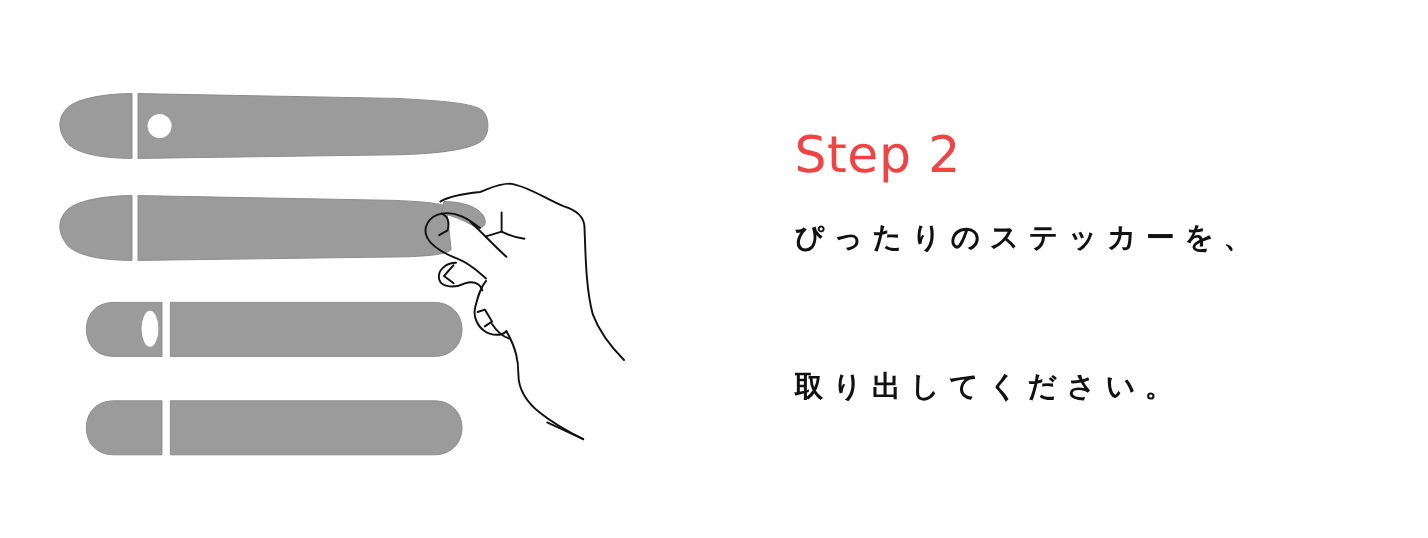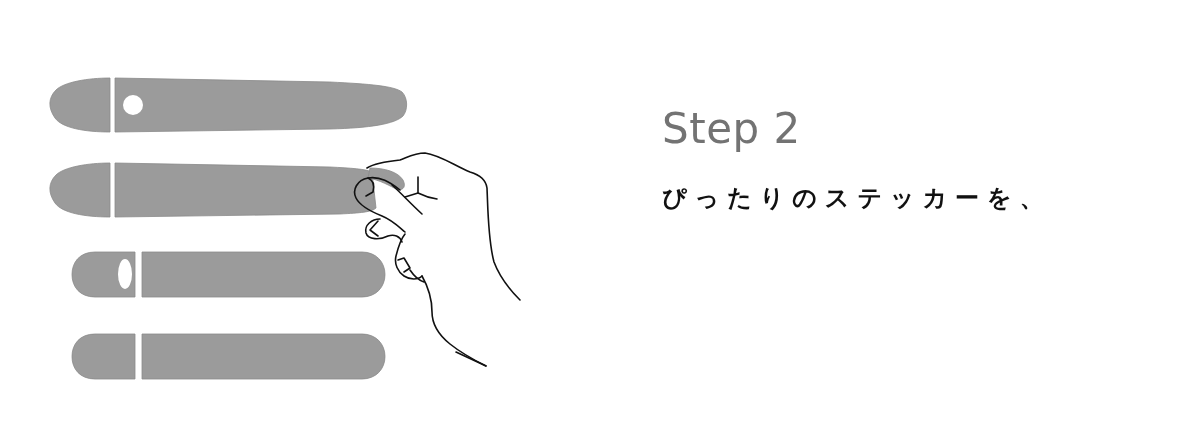--- a/index.html
+++ b/index.html
@@ -16,21 +16,21 @@
   }
   #text-panel {
     position: absolute;
     left: 662px; top: 103px;
     width: 500px;
   }
   .step-title {
     font-family: "DejaVu Sans", sans-serif;
     font-size: 42px;
     font-weight: normal;
-    color: #737373;
+    color: #ef4444;
     line-height: 52px;
     letter-spacing: 0.5px;
     margin: 0;
   }
   .instruction-line {
     font-family: "DejaVu Sans", sans-serif;
     font-size: 24px;
     font-weight: bold;
     color: #111111;
     letter-spacing: 8px;
@@ -88,13 +88,14 @@
     <path d="M410,270 C414,276 418,280 424,282"></path>
 
     <path d="M422,276 C430,290 432,300 432,312 C432,326 440,336 450,344 C460,352 470,358 486,366"></path>
     <path d="M456,352 L486,366"></path>
   </g>
 </svg>
 
 <div id="text-panel">
   <h1 class="step-title">Step 2</h1>
   <div class="instruction-line line1">ぴったりのステッカーを、</div>
+  <div class="instruction-line line3">取り出してください。</div>
 </div>
 
 </body></html>

